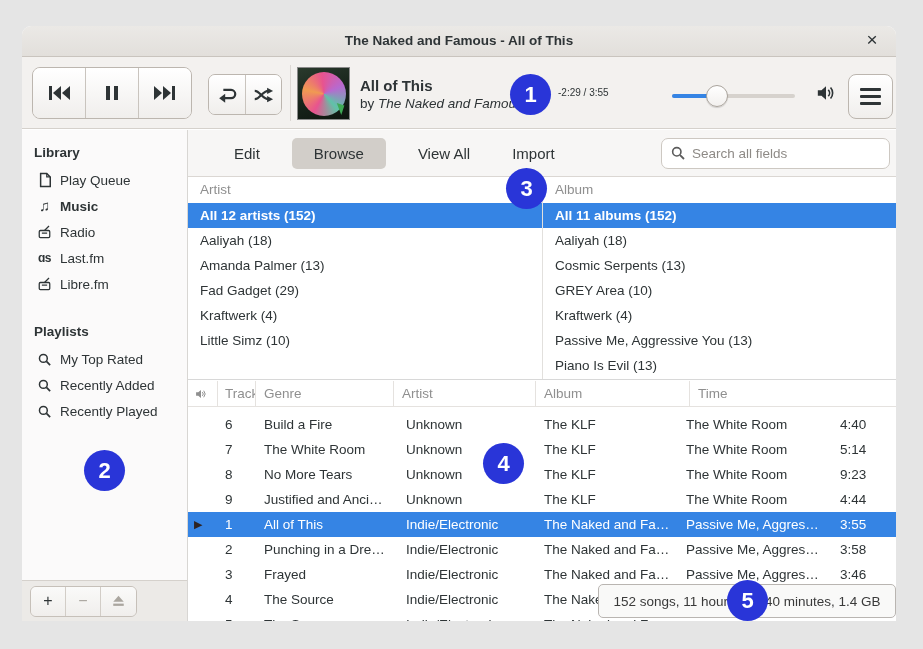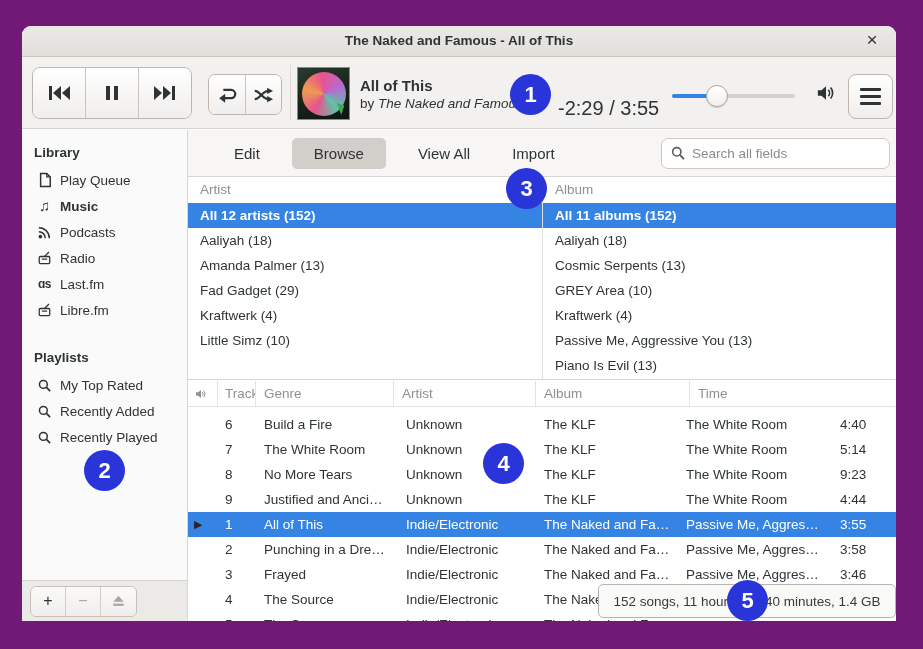--- a/index.html
+++ b/index.html
@@ -1,18 +1,18 @@
 <!DOCTYPE html>
 <html><head>
 <meta charset="utf-8">
 <style>
   * { margin:0; padding:0; box-sizing:border-box; }
   html,body { background:#000; }
   body { font-family:"Liberation Sans", sans-serif; }
-  .screen { position:relative; width:923px; height:649px; background:#701a75; overflow:hidden; }
+  .screen { position:relative; width:923px; height:649px; background:#e5e5e5; overflow:hidden; }
   .window { position:absolute; left:22px; top:26px; width:874px; height:595px;
             background:#fff; border-radius:9px 9px 0 0; overflow:hidden; }
 
   
   .titlebar { position:relative; height:31px; background:linear-gradient(#ebe9e6,#e2dfdb);
               border-bottom:1px solid #c9c4be; }
   .titlebar .title { text-align:center; line-height:30px; font-size:13.5px; font-weight:bold; color:#2e3436; }
   .titlebar .close { position:absolute; right:12px; top:0; width:24px; height:30px; text-align:center;
                      line-height:28px; font-size:19px; color:#2e3436; cursor:default; }
 
@@ -37,21 +37,21 @@
               background:conic-gradient(from 210deg, #e8538f, #f09a52, #e8538f, #b66ad0, #5fc3a8, #e8538f);
               position:relative; }
   .albumart .blob { position:absolute; right:3px; bottom:2px; width:0; height:0;
               border-left:8px solid transparent; border-top:10px solid #3faa55; transform:rotate(18deg); }
 
   .songinfo { position:absolute; left:338px; top:20px; color:#2e3436; }
   .songinfo .song-title { font-size:15px; font-weight:bold; line-height:18px; }
   .songinfo .byline { font-size:13.5px; line-height:17px; }
   .songinfo .byline .artist { font-style:italic; }
 
-  .timedisp { position:absolute; left:536px; top:40px; font-size:20px; color:#2e3436; }
+  .timedisp { position:absolute; left:536px; top:30px; font-size:10px; color:#2e3436; }
 
   .seek { position:absolute; left:650px; top:28px; width:123px; height:22px; }
   .seek .track { position:absolute; left:0; top:9px; width:123px; height:4px; border-radius:2px; background:#d6d2cd; }
   .seek .fill  { position:absolute; left:0; top:9px; width:45px; height:4px; border-radius:2px; background:#3584e4; }
   .seek .handle{ position:absolute; left:34px; top:0; width:22px; height:22px; border-radius:50%;
                  background:linear-gradient(#ffffff,#f2f0ee); border:1px solid #aaa49d; box-shadow:0 1px 1px rgba(0,0,0,.15); }
 
   .vol-icon { position:absolute; left:793px; top:26px; }
   .menu-btn { position:absolute; left:826px; top:17px; width:45px; height:45px; border-radius:8px; }
   .menu-btn .bars { display:flex; flex-direction:column; gap:4px; }
@@ -234,30 +234,20 @@
                 </svg>
             </span>
             <span>Play Queue</span>
           </div>
 
           <div class="side-item active">
             <span class="icn music-glyph">♫</span>
             <span>Music</span>
           </div>
 
-          <div class="side-item">
-            <span class="icn icon">
-              <svg width="15" height="15" viewBox="0 0 20 20">
-                  <circle cx="4.5" cy="15.5" r="2.4" fill="#2e3436"></circle>
-                  <path d="M2.5 9a8.5 8.5 0 0 1 8.5 8.5" fill="none" stroke="#2e3436" stroke-width="2"></path>
-                  <path d="M2.5 3.5A14 14 0 0 1 16.5 17.5" fill="none" stroke="#2e3436" stroke-width="2"></path>
-                </svg>
-            </span>
-            <span>Podcasts</span>
-          </div>
 
           <div class="side-item">
             <span class="icn icon">
               <svg width="15" height="16" viewBox="0 0 20 20">
                   <rect x="3" y="8" width="14" height="9.5" rx="1.5" fill="none" stroke="#2e3436" stroke-width="1.7"></rect>
                   <line x1="10" y1="8" x2="16" y2="2" stroke="#2e3436" stroke-width="1.6"></line>
                   <line x1="6.5" y1="11.5" x2="13.5" y2="11.5" stroke="#2e3436" stroke-width="1.6"></line>
                 </svg>
             </span>
             <span>Radio</span>

